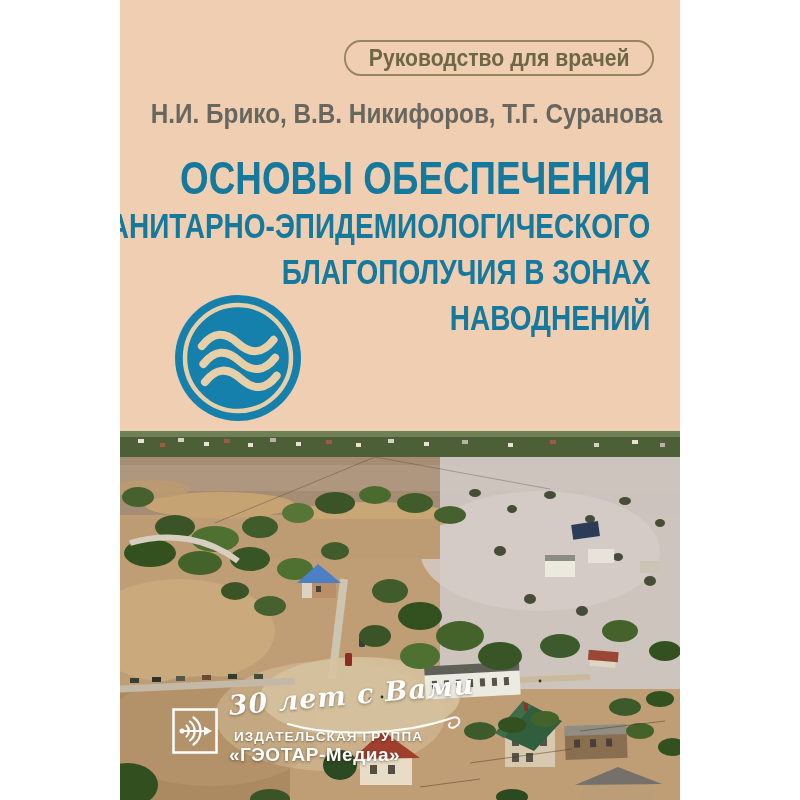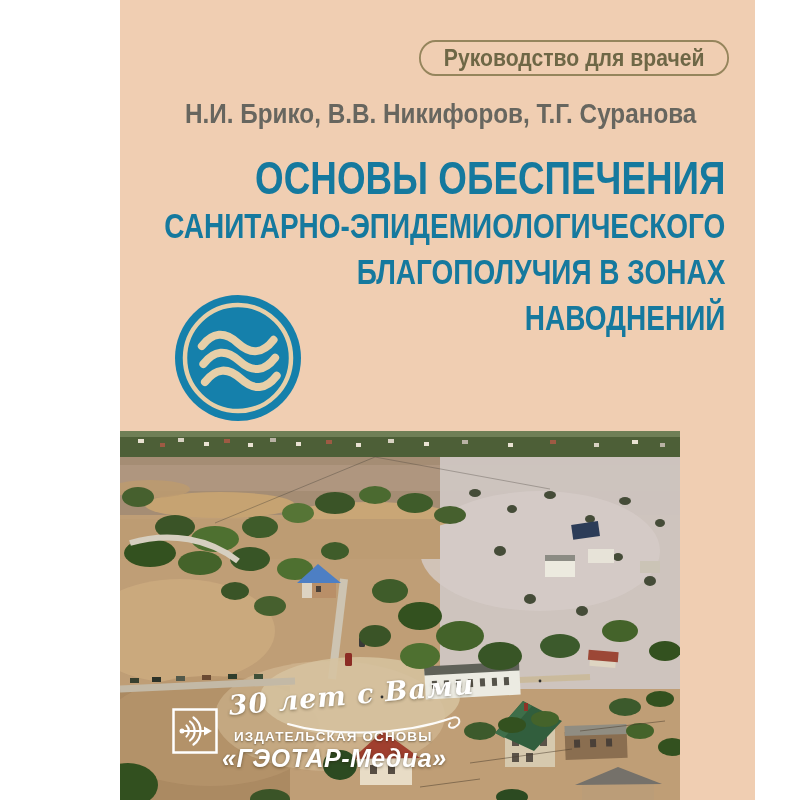--- a/index.html
+++ b/index.html
@@ -1,18 +1,18 @@
 <!DOCTYPE html>
 <html><head>
 <meta charset="utf-8">
 <style>
   html,body{margin:0;padding:0;}
   body{width:800px;height:800px;background:#ffffff;font-family:"Liberation Sans",sans-serif;overflow:hidden;}
   .stage{position:relative;width:800px;height:800px;background:#ffffff;}
-  .cover{position:absolute;left:120px;top:0;width:635px;height:800px;background:#f0ceb2;overflow:hidden;}
+  .cover{position:absolute;left:120px;top:0;width:560px;height:800px;background:#f0ceb2;overflow:hidden;}
 
   
   .badge{position:absolute;top:40px;right:26px;height:28px;line-height:28px;
          border:2px solid #95855c;border-radius:18px;padding:2px 25px;
          color:#6e6746;font-size:23px;font-weight:600;white-space:nowrap;
          transform:scaleX(0.92);transform-origin:100% 50%;}
 
   
   .authors{position:absolute;top:99px;left:0;width:100%;text-align:center;
            color:#67665f;font-size:27px;font-weight:600;
@@ -38,22 +38,22 @@
 
   
   .publisher{position:absolute;left:46px;top:690px;width:340px;height:92px;color:#ffffff;}
   .pub-icon{position:absolute;left:6px;top:18px;width:46px;height:46px;}
   .pub-anniv{position:absolute;left:64px;top:0px;font-family:"DejaVu Serif",serif;font-style:italic;
              font-size:27px;font-weight:bold;transform:rotate(-5deg);transform-origin:0 100%;
              text-shadow:0 1px 3px rgba(40,30,10,0.45);white-space:nowrap;letter-spacing:1px;}
   .pub-flourish{position:absolute;left:120px;top:24px;width:180px;height:30px;}
   .pub-group{position:absolute;left:68px;top:39px;font-size:13.5px;font-weight:bold;letter-spacing:1.1px;
              text-shadow:0 1px 2px rgba(40,30,10,0.5);white-space:nowrap;}
-  .pub-name{position:absolute;left:56px;top:54px;font-size:25px;font-weight:bold;letter-spacing:0.5px;
-            text-shadow:0 1px 3px rgba(40,30,10,0.5);white-space:nowrap;font-style:italic;}
+  .pub-name{position:absolute;left:63px;top:54px;font-size:19px;font-weight:bold;letter-spacing:0.5px;
+            text-shadow:0 1px 3px rgba(40,30,10,0.5);white-space:nowrap;}
 </style>
 </head>
 <body>
 
 <div class="stage">
   <div class="cover">
 
     <div class="badge">Руководство для врачей</div>
 
     <div class="authors">Н.И. Брико, В.В. Никифоров, Т.Г. Суранова</div>
@@ -298,18 +298,18 @@
           <path d="M18,13.5 A12,12 0 0 1 18,32.5"></path>
           <path d="M21.5,9.5 A16.5,16.5 0 0 1 21.5,36.5"></path>
           <path d="M10,23 L36,23"></path>
         </g>
         <polygon points="40,23 32,18.5 32,27.5" fill="#ffffff"></polygon>
       </svg>
       <div class="pub-anniv">30 лет с Вами</div>
       <svg class="pub-flourish" viewBox="0 0 180 30" aria-hidden="true">
         <path d="M2,10 C50,24 120,20 166,4 c8,-3 10,5 3,9 c-4,2 -8,0 -5,-4" fill="none" stroke="#ffffff" stroke-width="2" stroke-linecap="round" opacity="0.95"></path>
       </svg>
-      <div class="pub-group">ИЗДАТЕЛЬСКАЯ ОСНОВЫ</div>
+      <div class="pub-group">ИЗДАТЕЛЬСКАЯ ГРУППА</div>
       <div class="pub-name">«ГЭОТАР-Медиа»</div>
     </div>
 
   </div>
 </div>
 
 </body></html>

